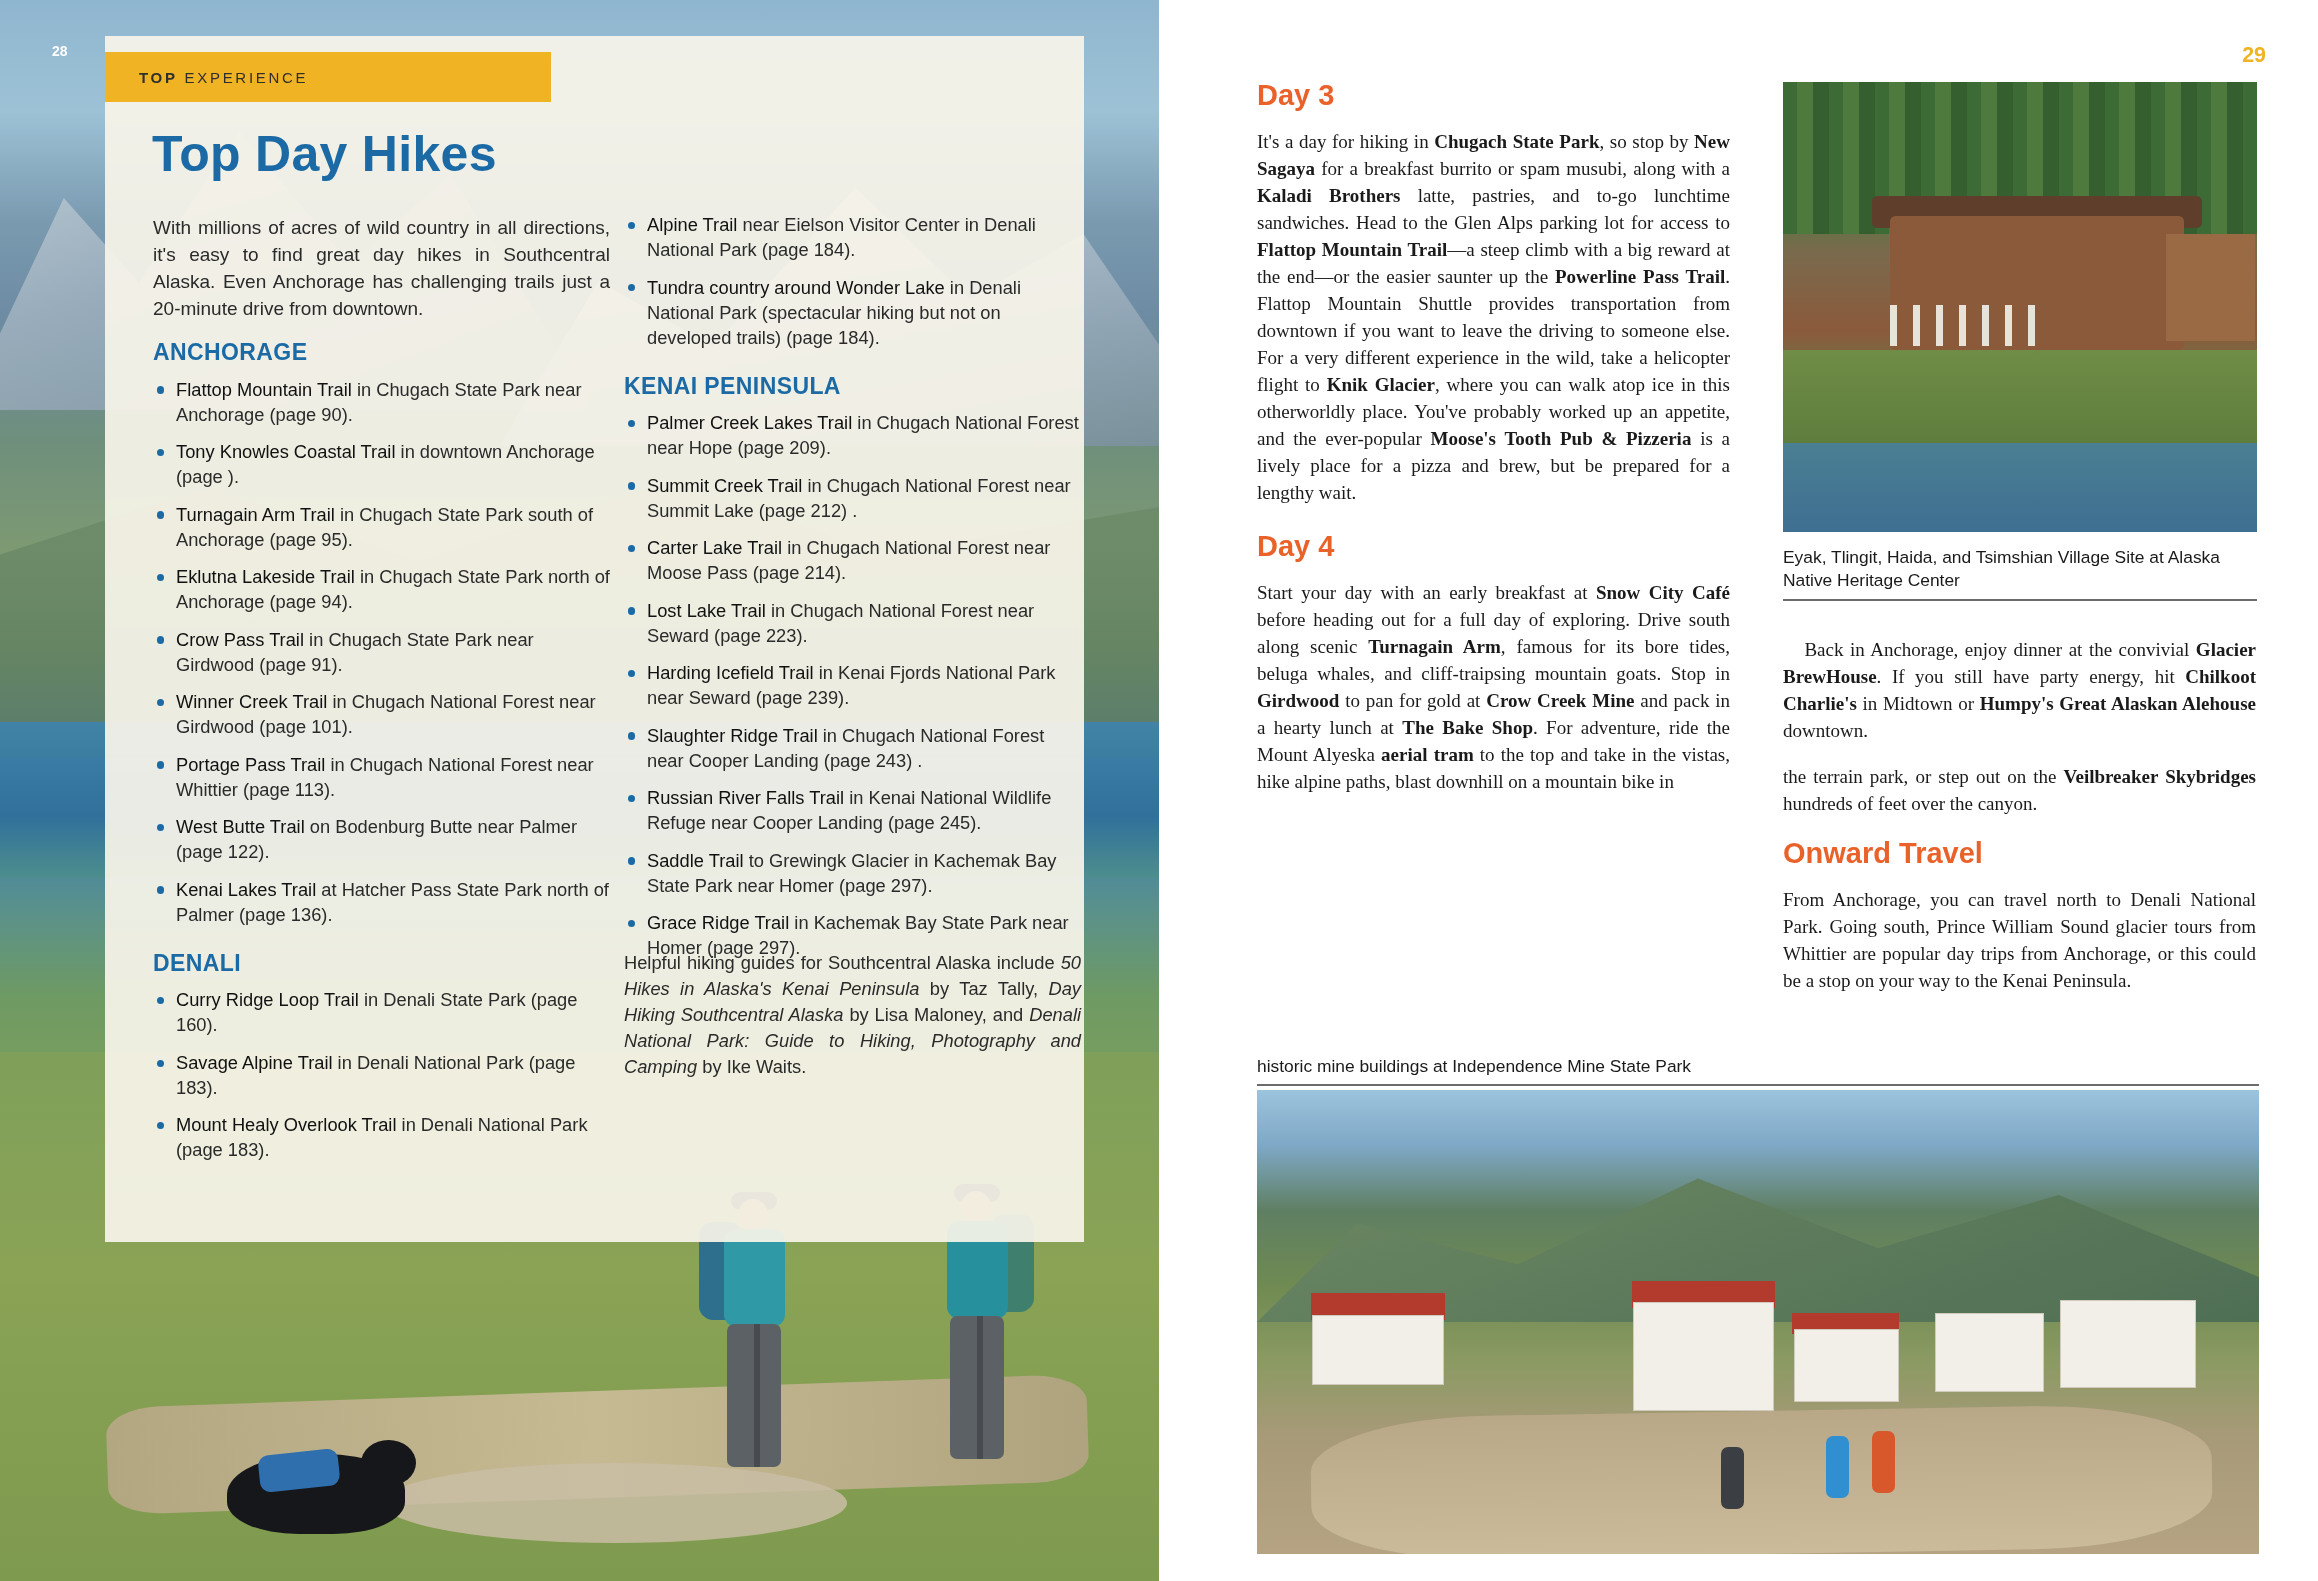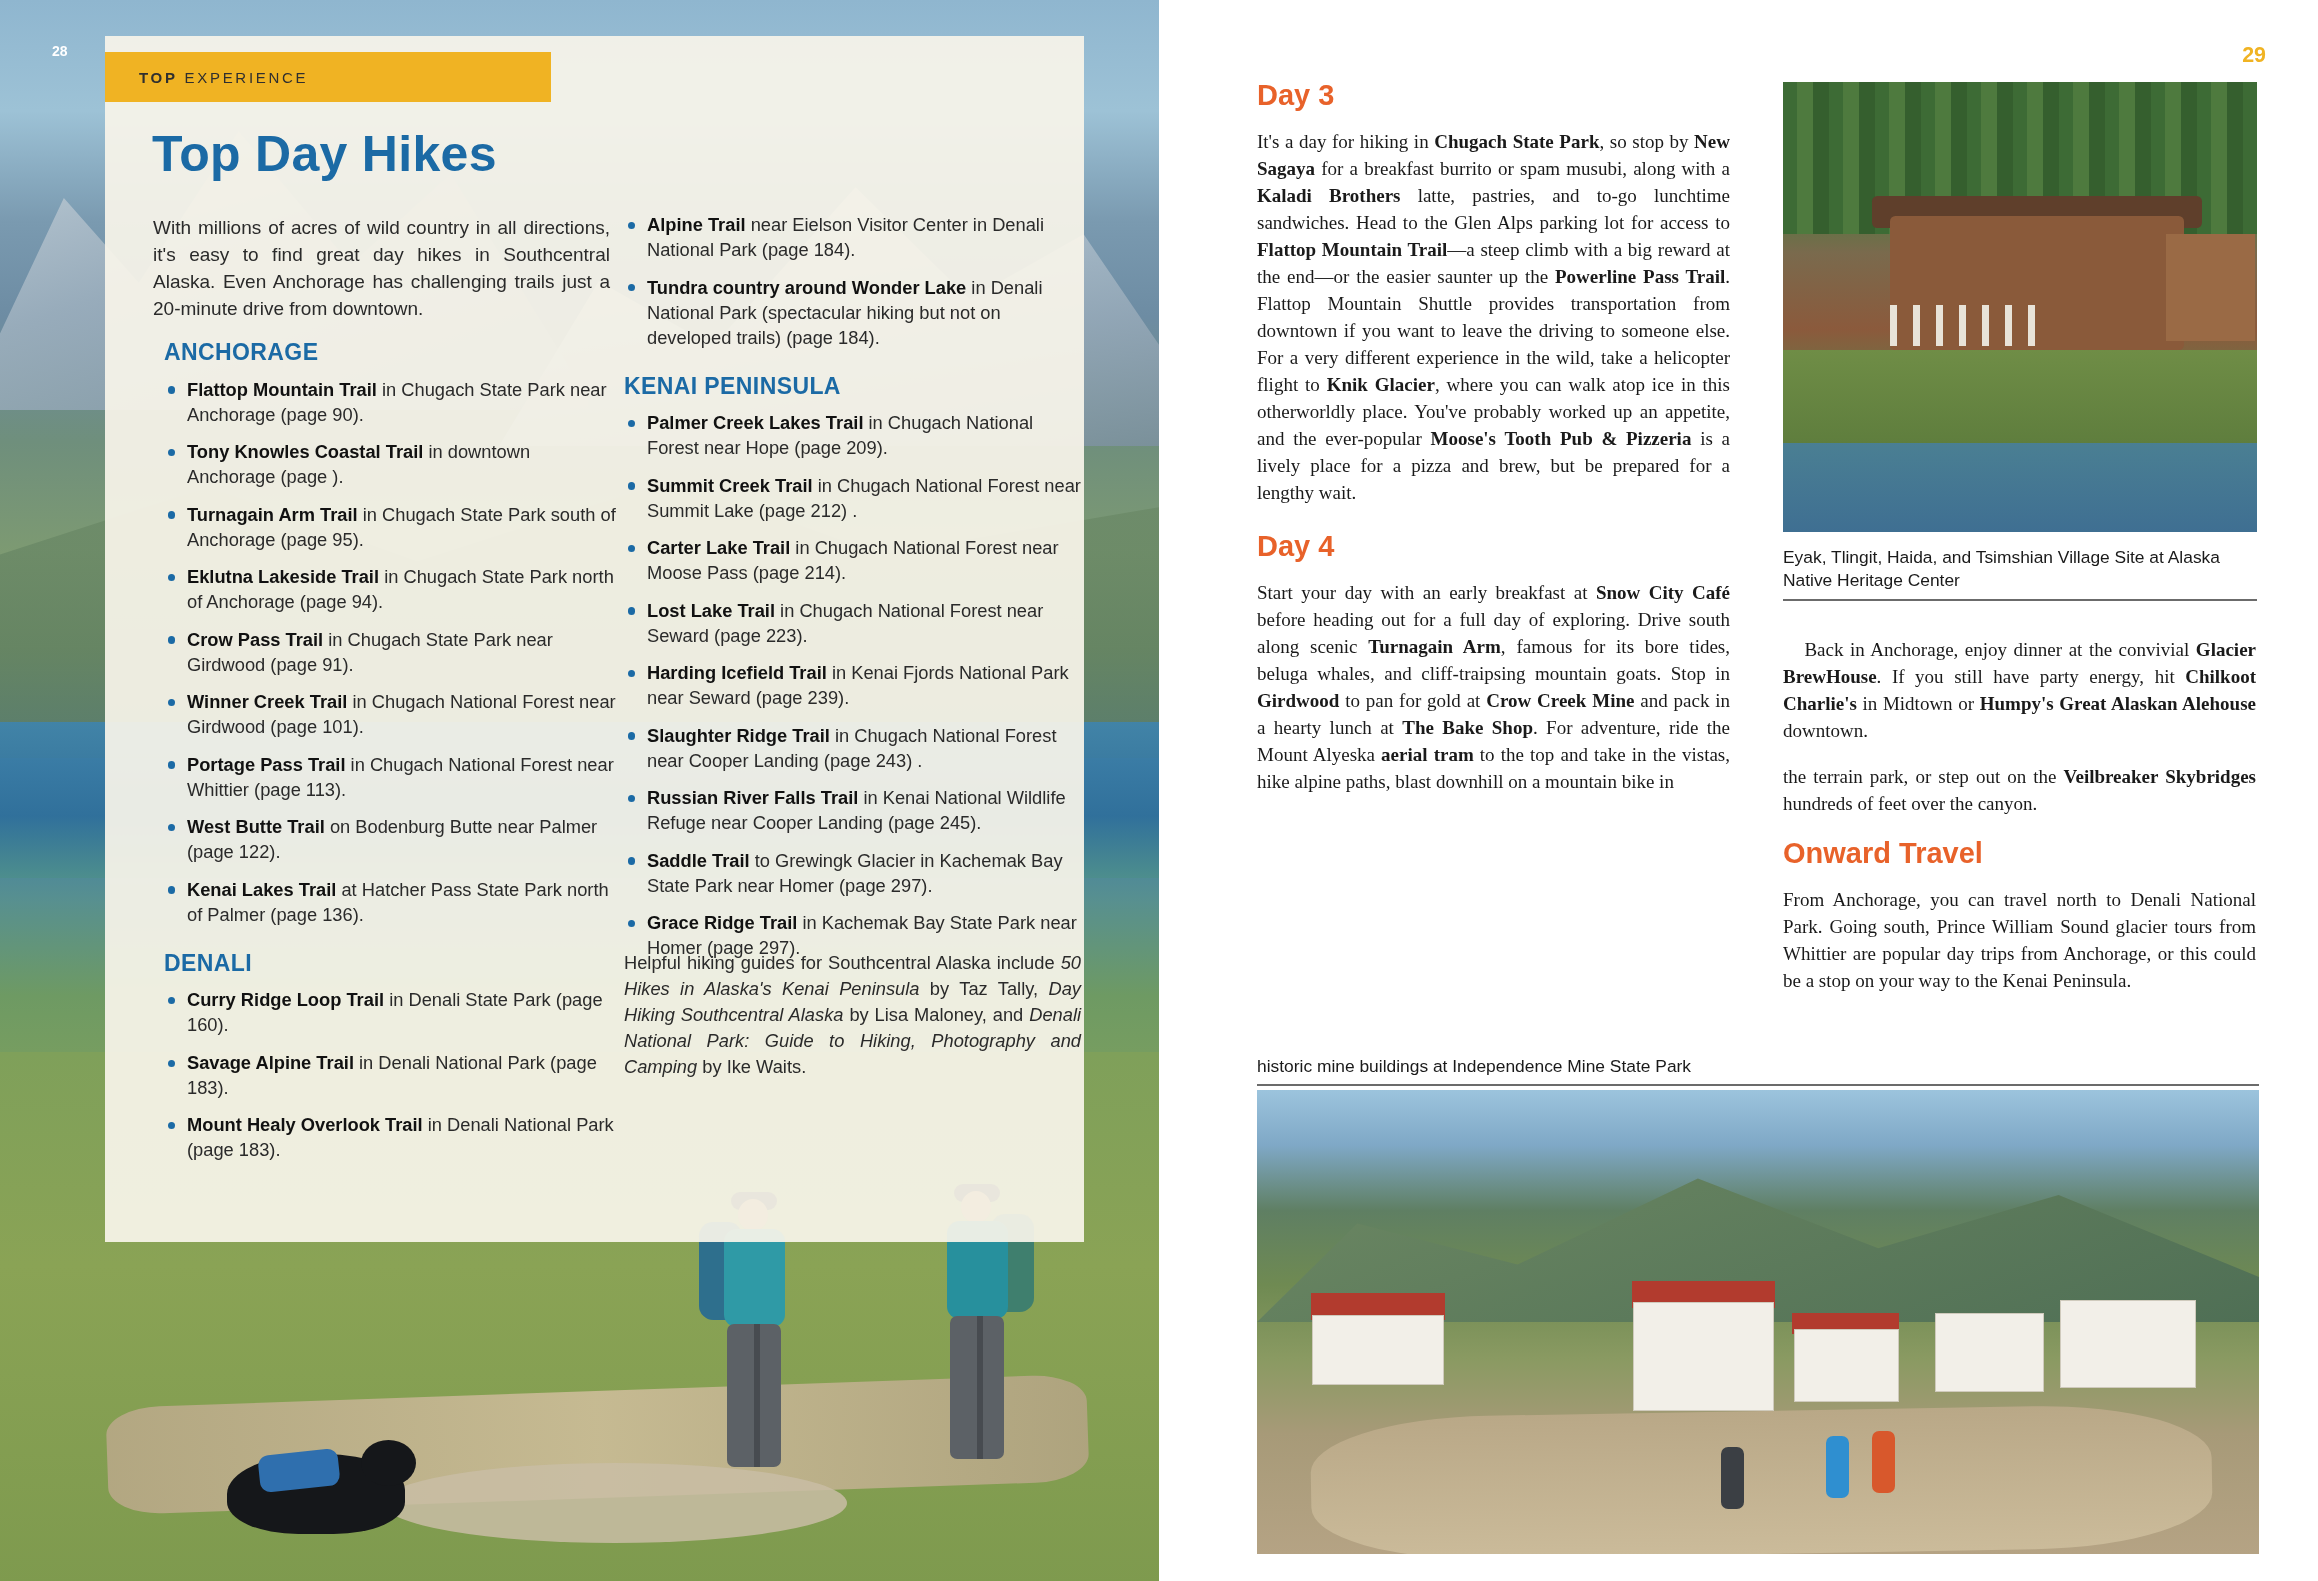--- a/index.html
+++ b/index.html
@@ -84,35 +84,35 @@
   .folio-left{position:absolute;left:52px;top:43px;font-size:14px;color:#ffffff;font-weight:bold;}
   .folio-right{position:absolute;right:52px;top:43px;font-size:21.4px;color:#f0b323;font-weight:bold;}
 
   .title-main{
     position:absolute;left:152px;top:125px;font-size:50px;font-weight:bold;color:#1b6aa5;letter-spacing:0.3px;
   }
   .intro{
     position:absolute;left:153px;top:214px;width:457px;font-size:19px;line-height:27px;color:#2a2a2a;text-align:justify;
   }
   .col{position:absolute;width:457px;}
-  .col-left{left:153px;top:339px;margin-left:11px;}
+  .col-left{left:153px;top:339px;}
   .col-right{left:624px;top:212px;}
   .sec-head{
     font-size:23px;font-weight:bold;color:#1b6aa5;letter-spacing:0.4px;margin:23px 0 10.7px 0;
   }
   .col-left .sec-head:first-child{margin-top:0;}
   ul.hikes{list-style:none;margin:0;padding:0;}
   ul.hikes li{
     position:relative;padding-left:23px;margin-bottom:12.5px;
     font-size:18.3px;line-height:25px;color:#2a2a2a;
   }
   ul.hikes li:before{
     content:"";position:absolute;left:3.6px;top:9.8px;width:7.1px;height:7.1px;border-radius:50%;background:#1b6aa5;
   }
-  ul.hikes li b{font-weight:bold;color:#111;}
+  ul.hikes li b{font-weight:normal;color:#111;}
   .note{
     position:absolute;left:624px;top:950px;width:457px;font-size:18.3px;line-height:26px;color:#2a2a2a;text-align:justify;
   }
   .note i{font-style:italic;}
 
   
   .page-right{position:absolute;left:1159px;top:0;width:1159px;height:1565px;background:#ffffff;}
   .rcol{position:absolute;width:473px;font-size:19px;line-height:27px;color:#1a1a1a;text-align:justify;
         font-family:"Liberation Serif", serif;}
   .rcol-a{left:98px;top:82px;}

